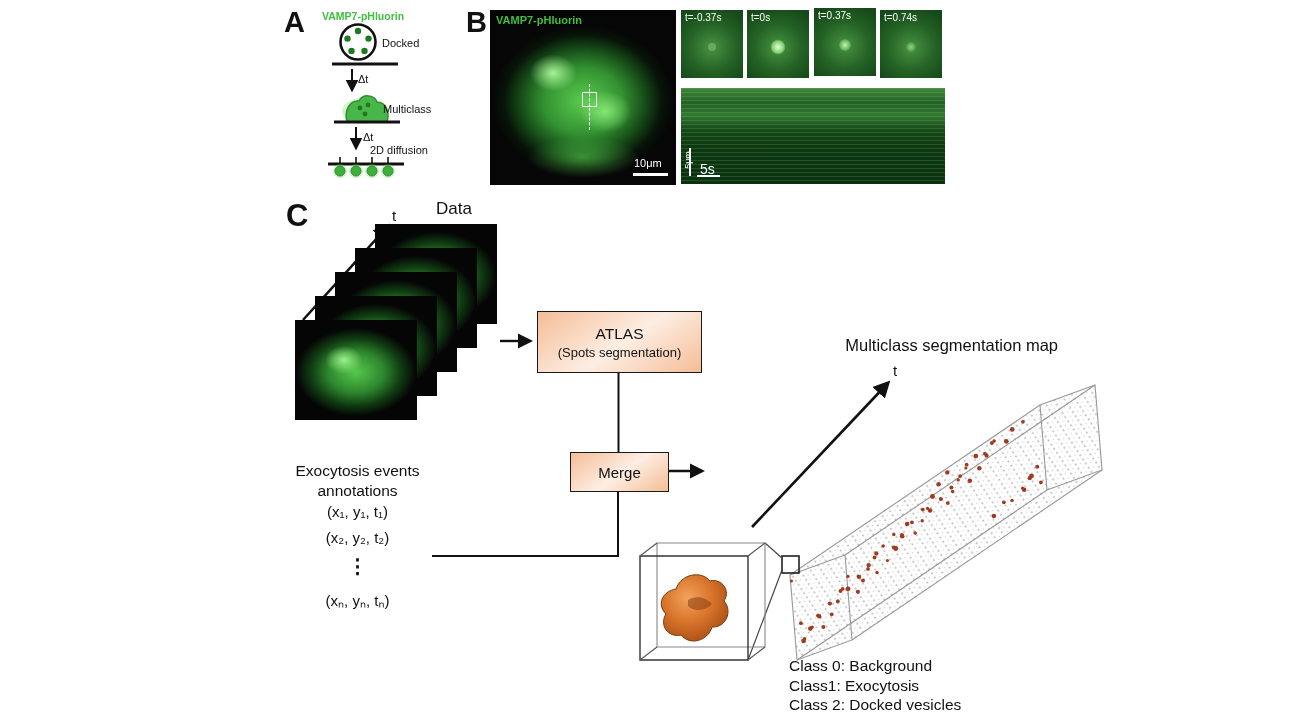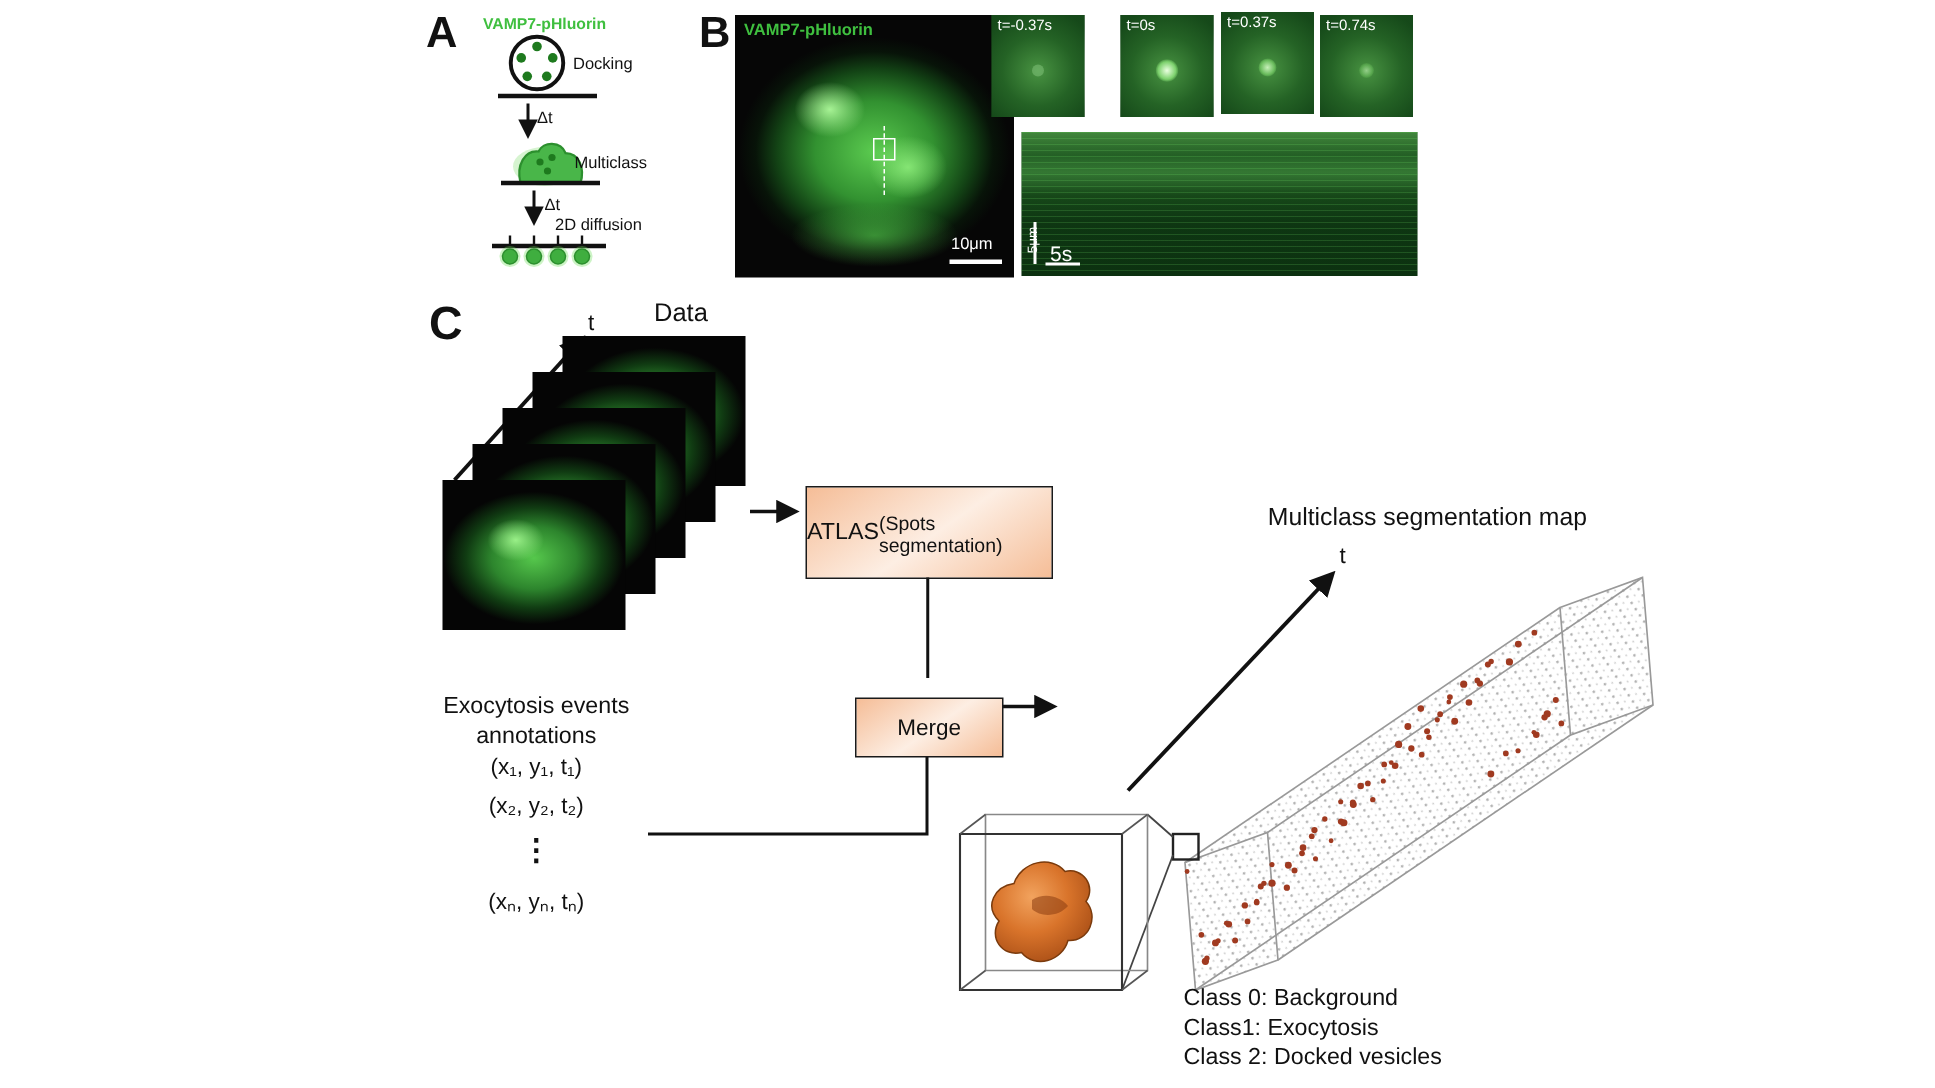--- a/index.html
+++ b/index.html
@@ -43,23 +43,22 @@
     background:
       linear-gradient(180deg, rgba(120,225,105,.5) 0%, rgba(85,195,82,.34) 16%,
         rgba(105,215,98,.44) 28%, rgba(62,160,60,.24) 44%, rgba(34,108,40,.16) 62%,
         rgba(24,86,30,.12) 100%),
       repeating-linear-gradient(180deg, rgba(110,220,100,.22) 0 1px, rgba(10,40,12,0) 1px 4px),
       #0a2c0e;
   }
   .peach-box{
     border:1.5px solid #1a1a1a;
     background:linear-gradient(145deg,#f5bd97 0%,#fdeee3 52%,#f5bd97 100%);
-    display:flex;flex-direction:row;align-items:center;justify-content:center;
-    text-align:left;
-    margin-top:13px;
+    display:flex;flex-direction:column;align-items:center;justify-content:center;
+    text-align:right;
   }
 </style>
 </head>
 <body>
 
 <div id="fig">
 
   <svg class="abs" style="left:0;top:0" width="1290" height="725" viewBox="0 0 1290 725">
     <defs>
       <marker id="ah" viewBox="0 0 10 10" refX="8" refY="5" markerWidth="6.5" markerHeight="6.5" orient="auto-start-reverse">
@@ -226,37 +225,37 @@
       <line x1="748" y1="660" x2="765" y2="647" stroke="#555" stroke-width="1.1"></line>
       <line x1="640" y1="660" x2="657" y2="647" stroke="#555" stroke-width="1.1"></line>
       <path d="M676,589 C681,574 701,570 710,581 C722,578 731,591 724,601 C733,611 726,628 712,627
                C708,641 690,646 681,635 C668,638 659,625 666,614 C656,604 663,591 676,589 Z" fill="url(#blobg)" stroke="#7a3a0c" stroke-width="1"></path>
       <path d="M688,600 C696,595 706,597 712,604 C706,611 694,612 688,606 Z" fill="#8a3c10" opacity="0.55"></path>
     </g>
   </svg>
 
   <div class="abs panel-letter" style="left:284px;top:8px">A</div>
   <div class="abs green-text" style="left:322px;top:10px;font-size:10.5px">VAMP7-pHluorin</div>
-  <div class="abs smalllabel" style="left:382px;top:37px">Docking</div>
+  <div class="abs smalllabel" style="left:382px;top:37px">Docked</div>
   <div class="abs smalllabel" style="left:358px;top:73px">Δt</div>
   <div class="abs smalllabel" style="left:383px;top:103px">Multiclass</div>
   <div class="abs smalllabel" style="left:363px;top:131px">Δt</div>
   <div class="abs smalllabel" style="left:370px;top:144px">2D diffusion</div>
 
   <div class="abs panel-letter" style="left:466px;top:8px">B</div>
 
   <div class="abs cell-img" style="left:490px;top:10px;width:186px;height:175px">
     <span class="abs green-text" style="left:6px;top:4px;font-size:11px">VAMP7-pHluorin</span>
     <span class="abs" style="left:99px;top:74px;height:46px;border-left:1.5px dashed #fff"></span>
     <span class="abs" style="left:92px;top:82px;width:13px;height:13px;border:1.5px solid #fff;background:rgba(0,0,0,0)"></span>
     <span class="abs" style="left:144px;top:147px;color:#fff;font-size:11px">10μm</span>
     <span class="abs" style="left:143px;top:163px;width:35px;height:2.5px;background:#fff"></span>
   </div>
 
-  <div class="abs tp" style="left:661px;top:10px;width:62px;height:68px">
+  <div class="abs tp" style="left:681px;top:10px;width:62px;height:68px">
     <span class="spot" style="width:8px;height:8px;background:rgba(200,255,190,0.25)"></span>
     <span class="tp-label">t=-0.37s</span>
   </div>
   <div class="abs tp" style="left:747px;top:10px;width:62px;height:68px">
     <span class="spot" style="width:15px;height:15px;background:radial-gradient(circle,#eaffe0 0%,rgba(150,240,130,0.7) 55%,transparent 75%)"></span>
     <span class="tp-label">t=0s</span>
   </div>
   <div class="abs tp" style="left:814px;top:8px;width:62px;height:68px">
     <span class="spot" style="width:12px;height:12px;background:radial-gradient(circle,rgba(220,255,205,0.85) 0%,rgba(140,230,120,0.55) 55%,transparent 78%)"></span>
     <span class="tp-label">t=0.37s</span>

